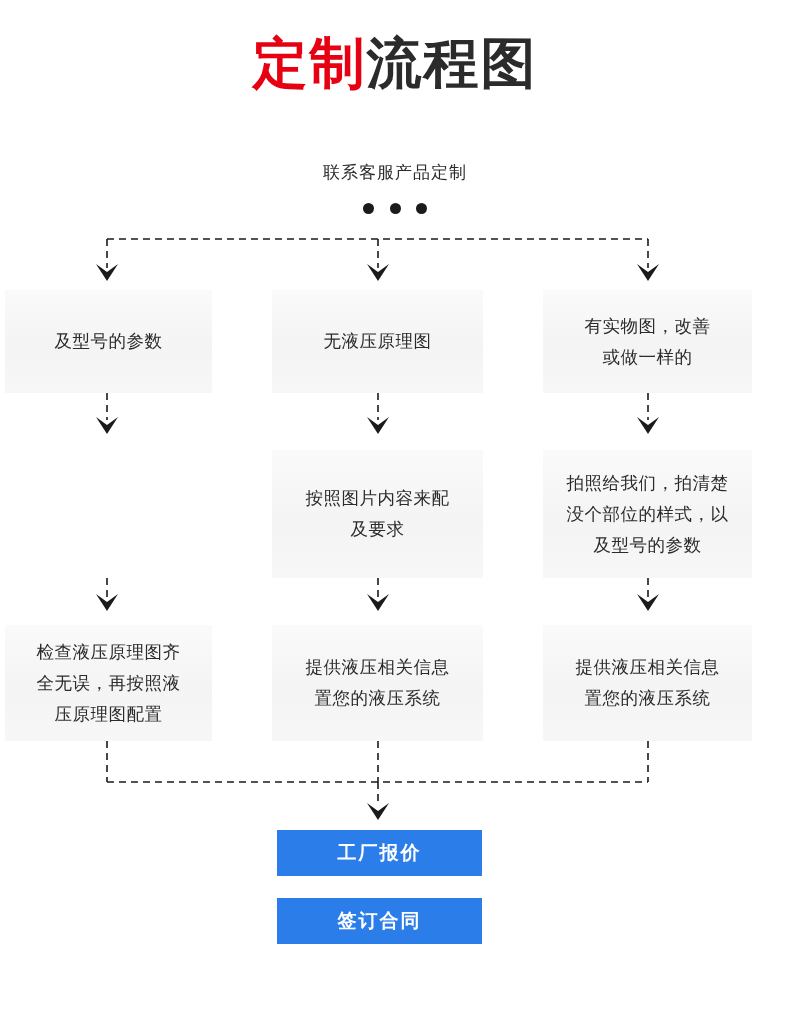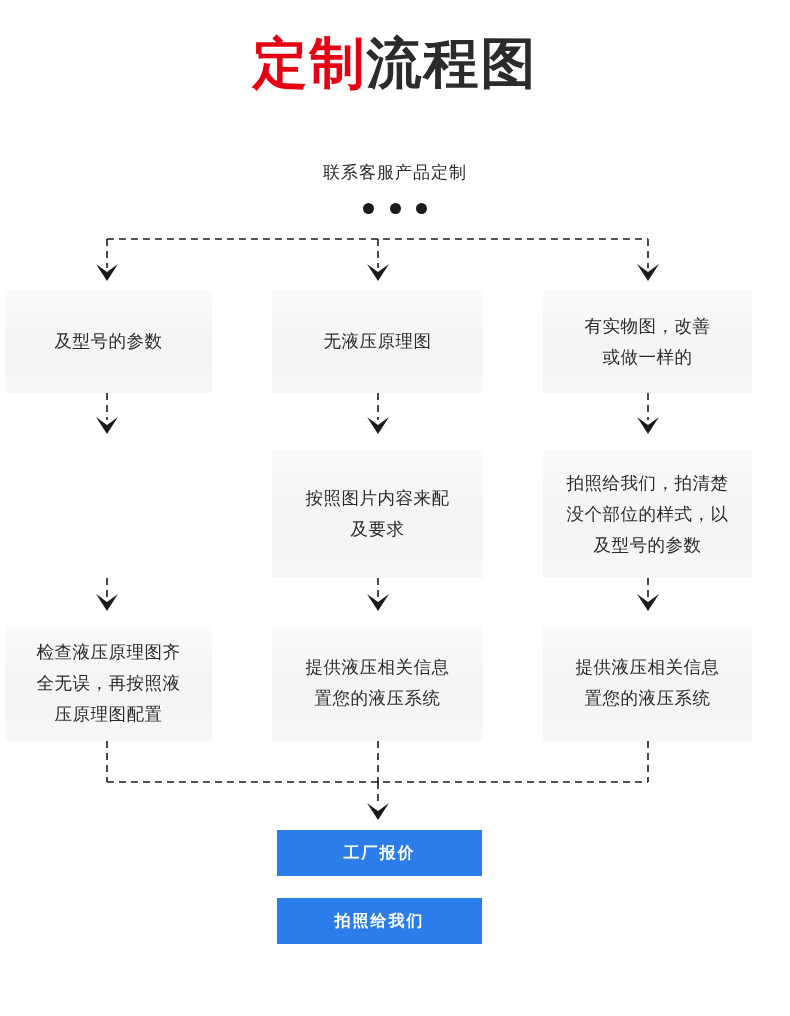--- a/index.html
+++ b/index.html
@@ -96,21 +96,21 @@
   .row3 { top: 625px; height: 116px; }
 
   
   .cta {
     position: absolute;
     left: 277px;
     width: 205px;
     height: 46px;
     background: #2b7de9;
     color: #ffffff;
-    font-size: 16px;
+    font-size: 19px;
     font-weight: bold;
     letter-spacing: 2px;
     display: flex;
     align-items: center;
     justify-content: center;
   }
   .cta-1 { top: 830px; }
   .cta-2 { top: 898px; }
 
   
@@ -215,16 +215,16 @@
   </div>
   <div class="box col3 row3">
     <span class="box-text">提供液压相关信息
 置您的液压系统</span>
   </div>
 
   <div class="cta cta-1">
     <span>工厂报价</span>
   </div>
   <div class="cta cta-2">
-    <span>拍照给我们</span>
+    <span>签订合同</span>
   </div>
 
 </div>
 
 </body></html>

